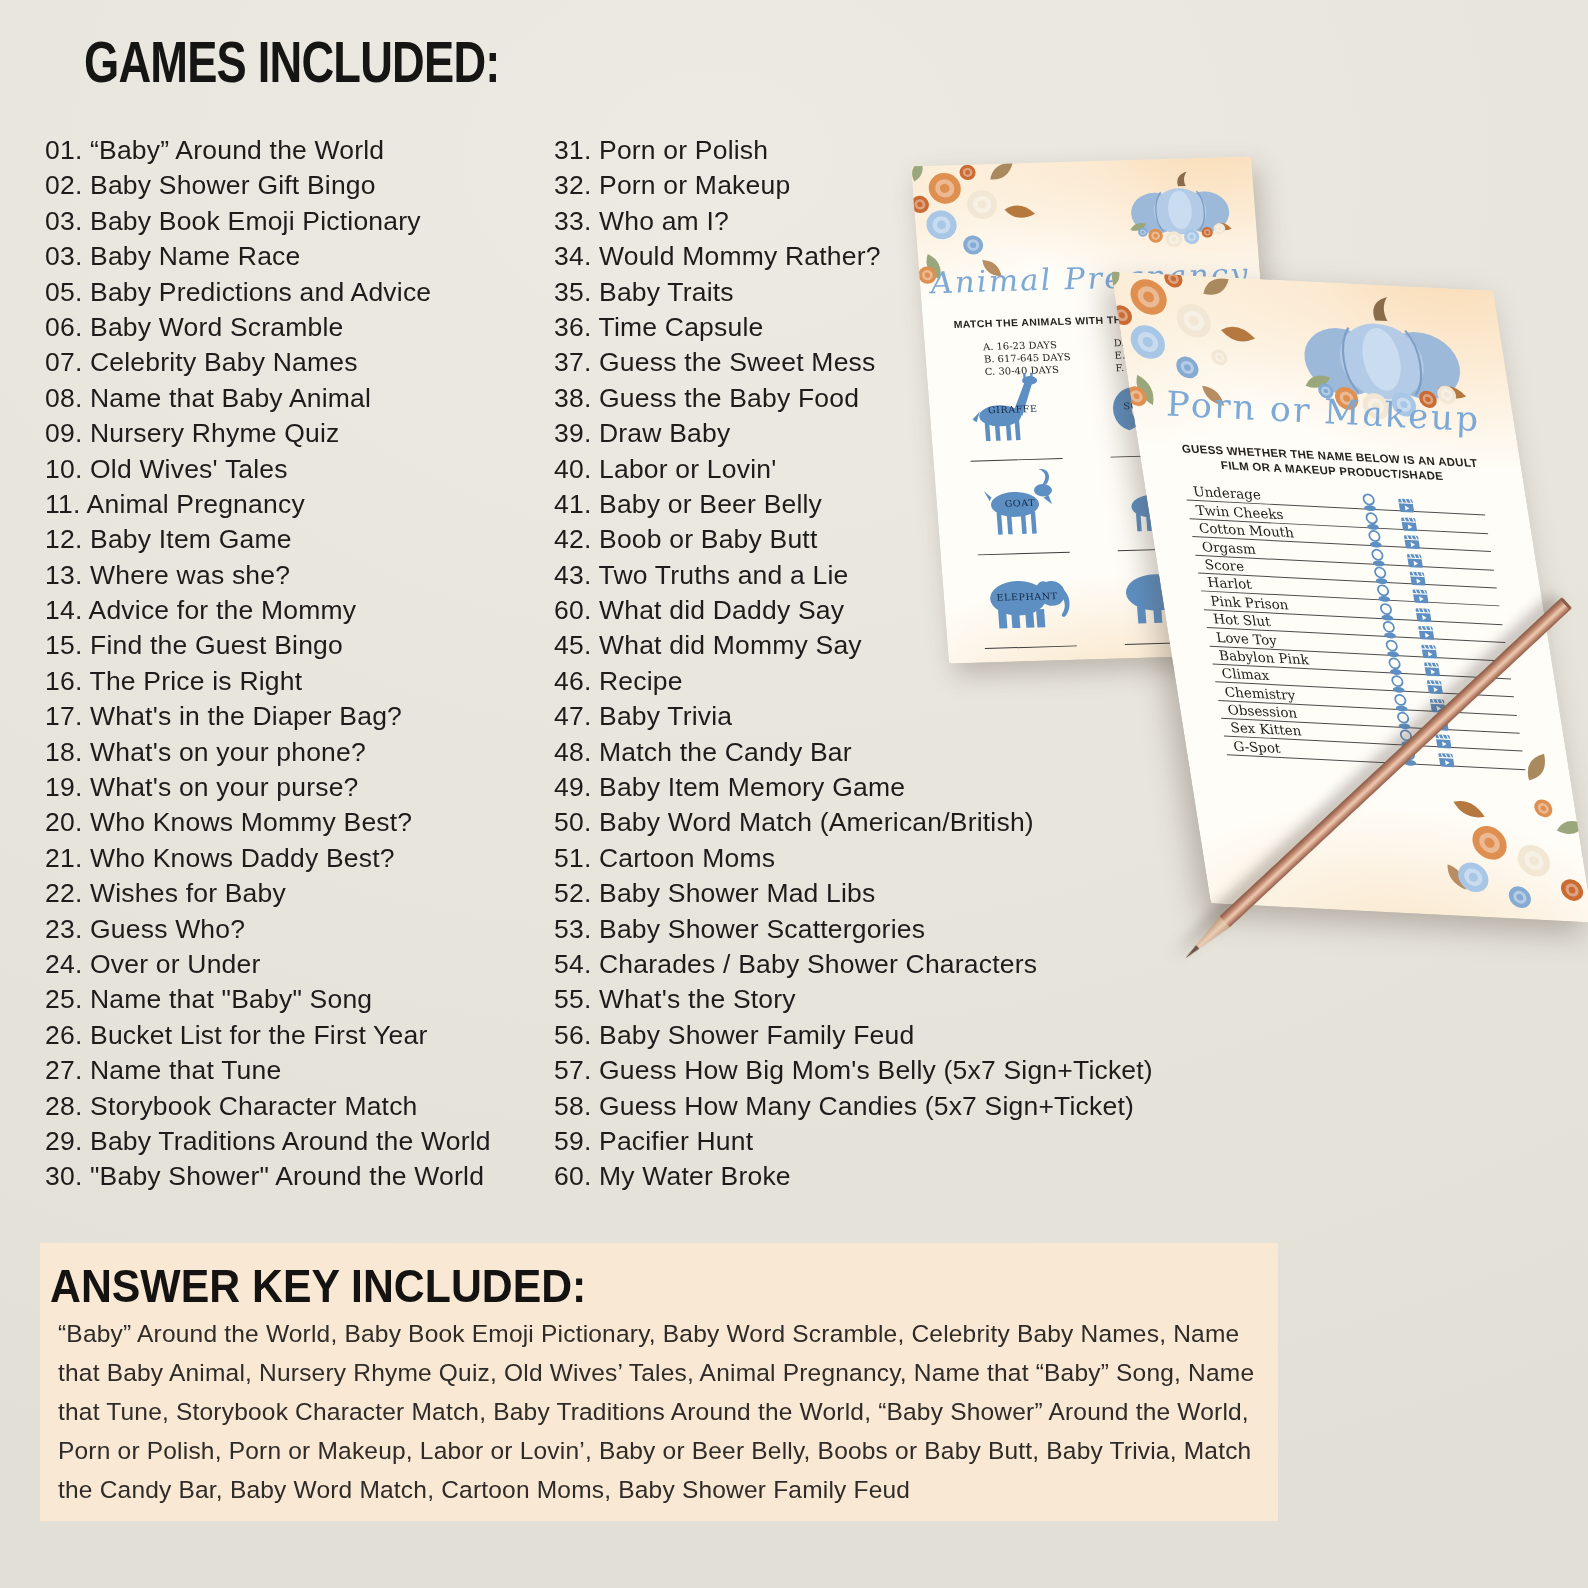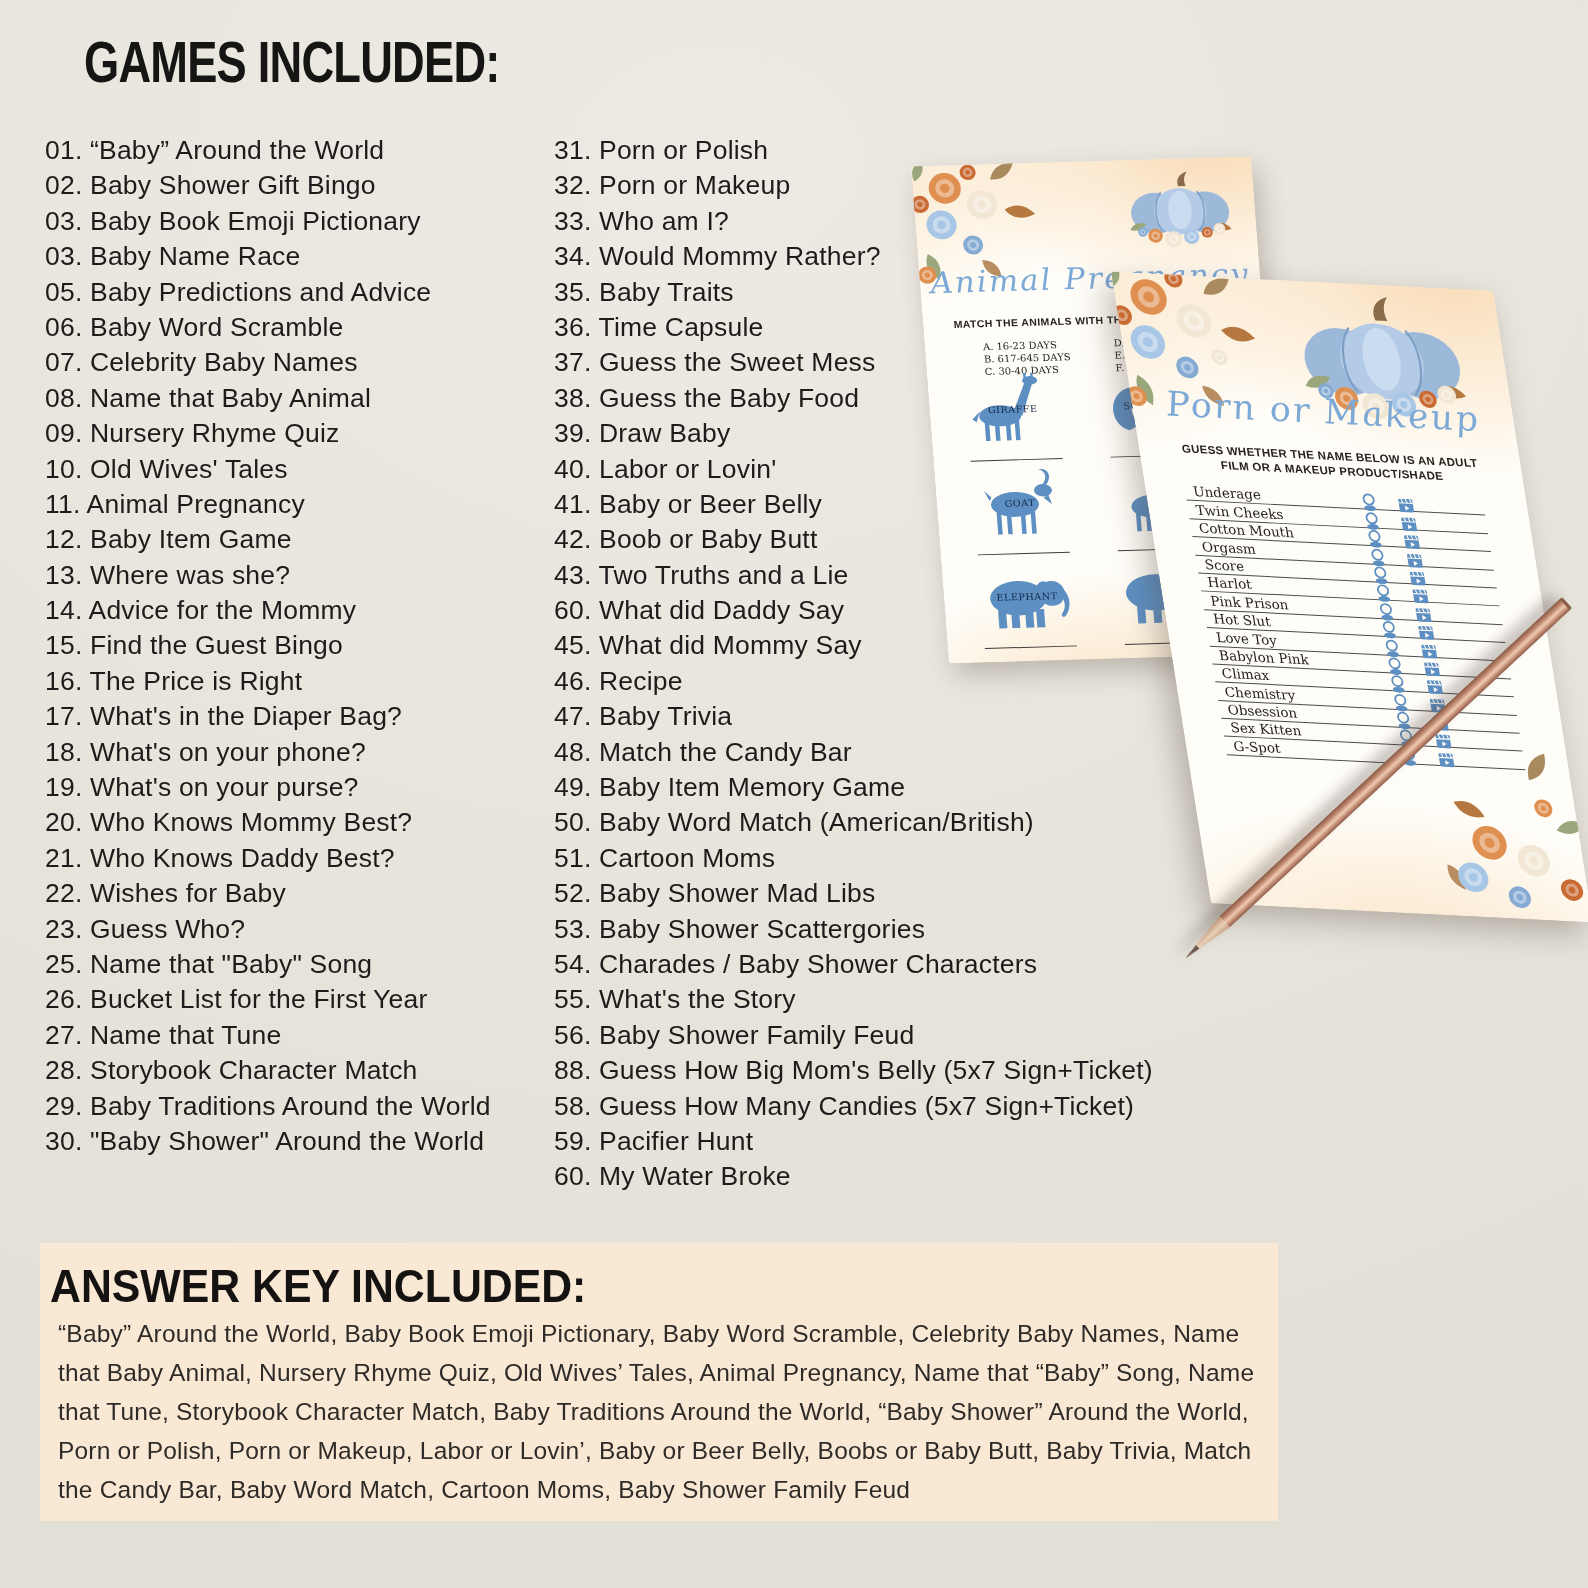--- a/index.html
+++ b/index.html
@@ -134,20 +134,21 @@
       <div class="game-item">14. Advice for the Mommy</div>
       <div class="game-item">15. Find the Guest Bingo</div>
       <div class="game-item">16. The Price is Right</div>
       <div class="game-item">17. What's in the Diaper Bag?</div>
       <div class="game-item">18. What's on your phone?</div>
       <div class="game-item">19. What's on your purse?</div>
       <div class="game-item">20. Who Knows Mommy Best?</div>
       <div class="game-item">21. Who Knows Daddy Best?</div>
       <div class="game-item">22. Wishes for Baby</div>
       <div class="game-item">23. Guess Who?</div>
+      <div class="game-item">24. Over or Under</div>
       <div class="game-item">25. Name that "Baby" Song</div>
       <div class="game-item">26. Bucket List for the First Year</div>
       <div class="game-item">27. Name that Tune</div>
       <div class="game-item">28. Storybook Character Match</div>
       <div class="game-item">29. Baby Traditions Around the World</div>
       <div class="game-item">30. "Baby Shower" Around the World</div>
     </div>
   <div class="games-col c2">
 
   <div class="game-item">31. Porn or Polish</div>
@@ -169,21 +170,21 @@
       <div class="game-item">47. Baby Trivia</div>
       <div class="game-item">48. Match the Candy Bar</div>
       <div class="game-item">49. Baby Item Memory Game</div>
       <div class="game-item">50. Baby Word Match (American/British)</div>
       <div class="game-item">51. Cartoon Moms</div>
       <div class="game-item">52. Baby Shower Mad Libs</div>
       <div class="game-item">53. Baby Shower Scattergories</div>
       <div class="game-item">54. Charades / Baby Shower Characters</div>
       <div class="game-item">55. What's the Story</div>
       <div class="game-item">56. Baby Shower Family Feud</div>
-      <div class="game-item">88. Guess How Big Mom's Belly (5x7 Sign+Ticket)</div>
+      <div class="game-item">57. Guess How Big Mom's Belly (5x7 Sign+Ticket)</div>
       <div class="game-item">58. Guess How Many Candies (5x7 Sign+Ticket)</div>
       <div class="game-item">59. Pacifier Hunt</div>
       <div class="game-item">60. My Water Broke</div>
     </div>
 
   <div class="card card-back">
     <svg class="floral f-tl-back" width="150" height="160" viewBox="0 0 150 160">
       <use href="#leaf" transform="translate(84,20) rotate(-35) scale(1.7)" color="#a98a5f"></use>
       <use href="#leaf" transform="translate(96,52) rotate(10) scale(1.8)" color="#b5793f"></use>
       <use href="#leaf" transform="translate(16,96) rotate(70) scale(1.7)" color="#9aa77c"></use>

